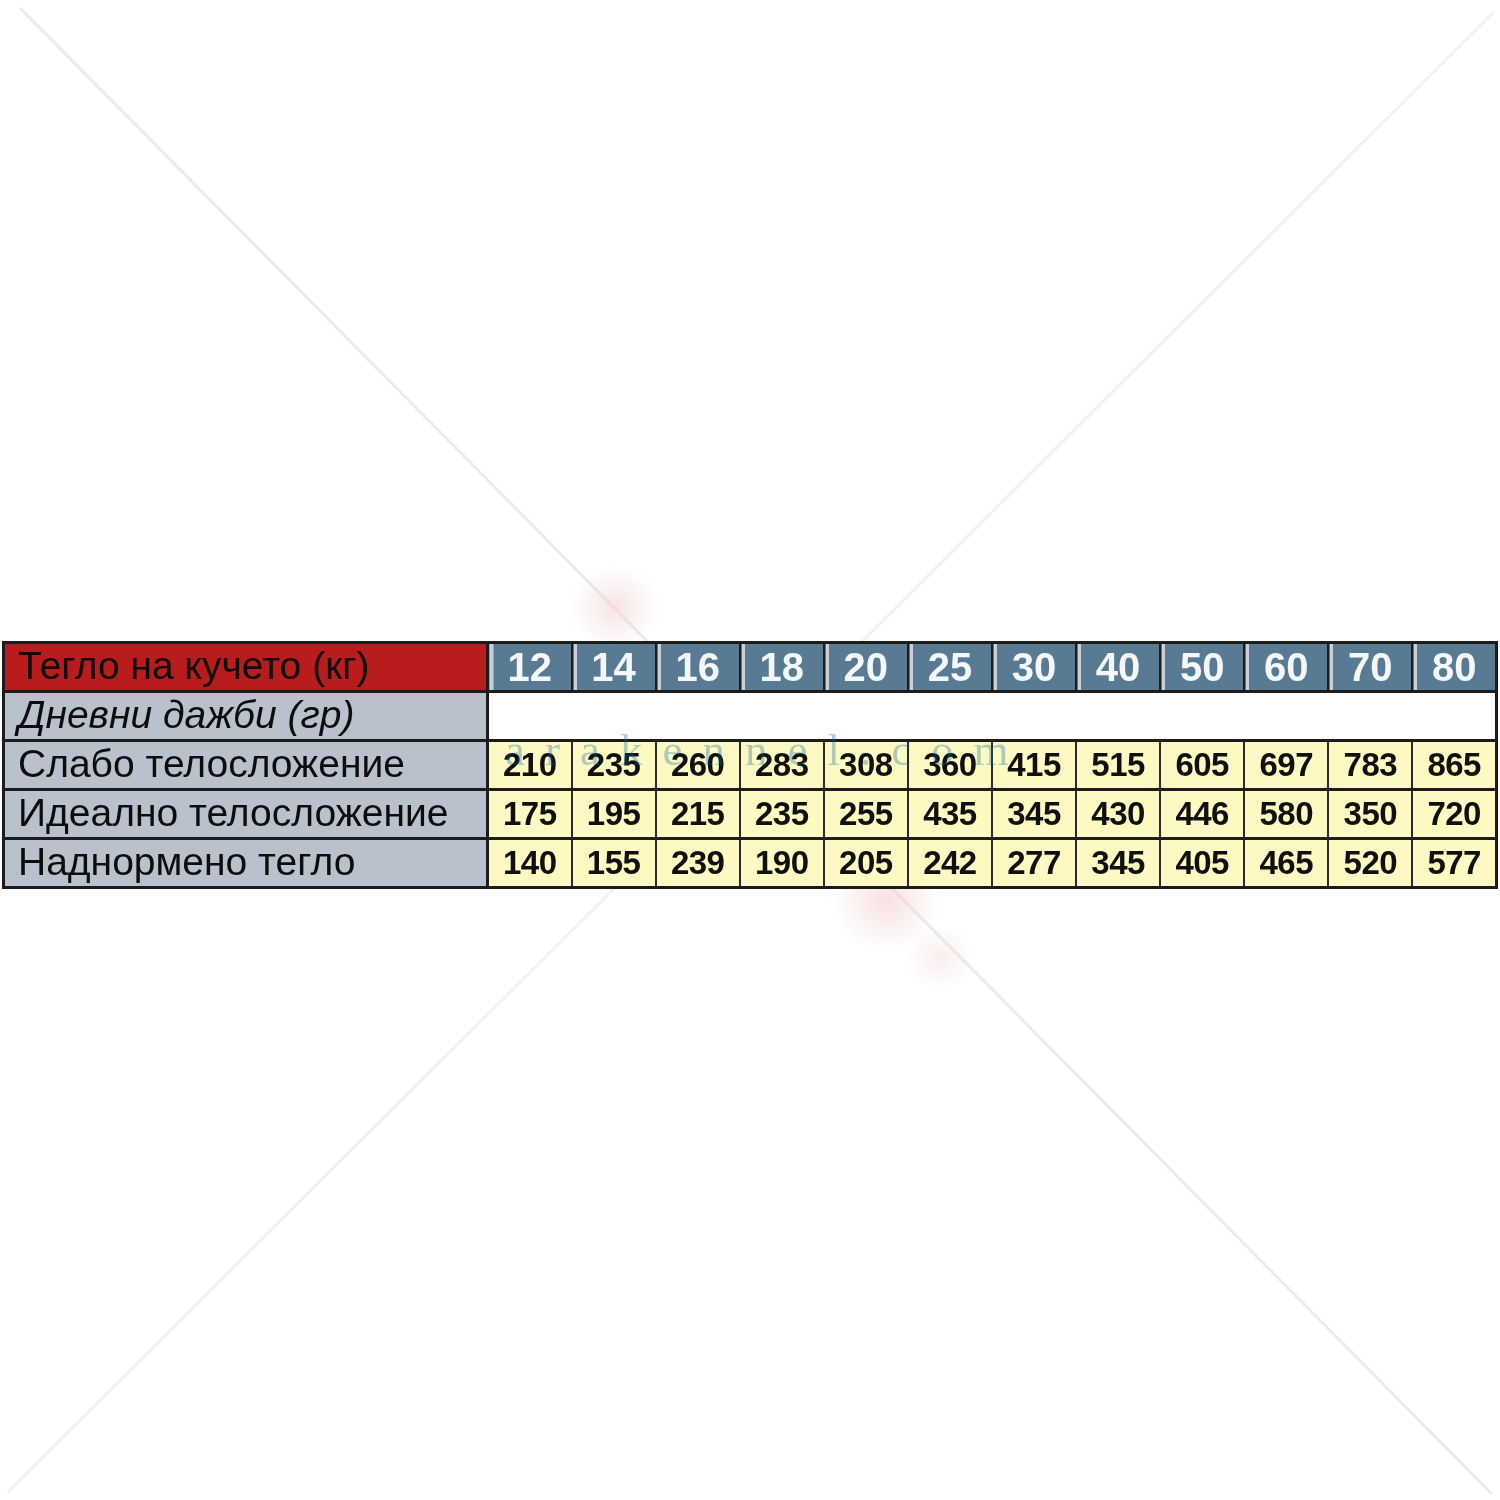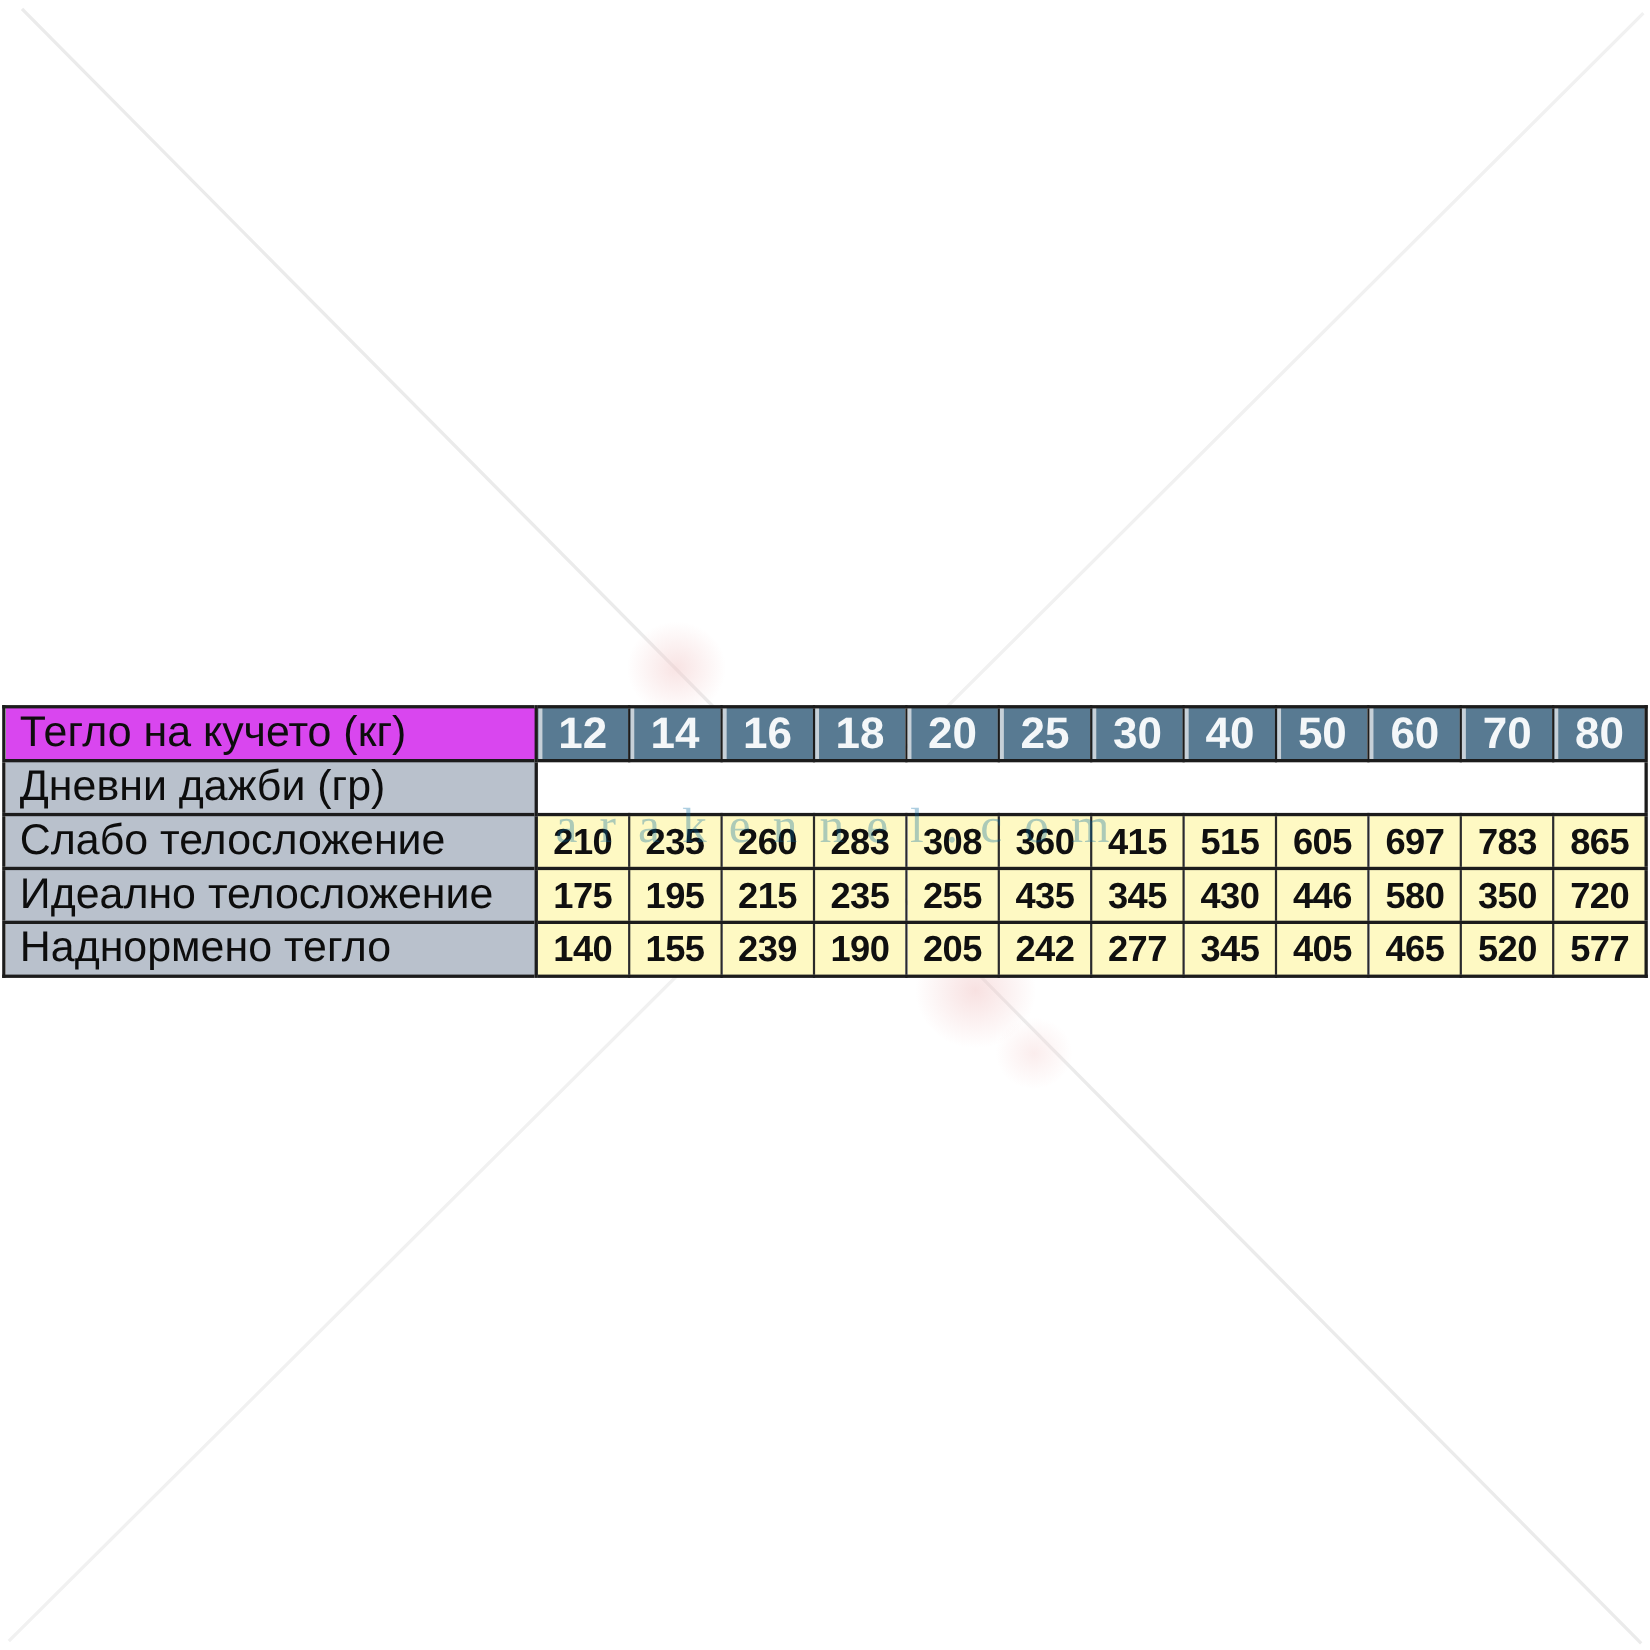--- a/index.html
+++ b/index.html
@@ -24,39 +24,39 @@
   
   table{border:3px solid #1c1c1c;}
   tr{border-top:3px solid #1c1c1c;}
   tr:first-child{border-top:none;}
   
   .lbl{
     text-align:left;padding:0 4px 2px 13px;
     font-size:39px;font-weight:400;color:#0d0d0d;
     border-right:3px solid #1c1c1c;
   }
-  .hdr-lbl{background:#d946ef;}
+  .hdr-lbl{background:#b91c1c;}
   .sub-lbl,.row-lbl{background:#b9c1cc;}
   
   .hcell{
     background:linear-gradient(to right,#c6d0d8 0 4px,#587a92 4px);
     border-left:2px solid #1c1c1c;
     color:#f4f7f9;font-weight:700;font-size:40px;text-align:center;
   }
   th.hcell:first-of-type{border-left:none;}
   
   .dcell{
     background:#fef9c3;border-left:2px solid #2a2a2a;
     color:#101010;font-weight:700;font-size:33px;text-align:center;
     letter-spacing:-0.5px;
   }
   td.dcell.first{border-left:none;}
   .empty-band{background:#ffffff;}
   tr.r-hdr{height:41px;}
-  tr.r-sub{height:44px;}
+  tr.r-sub{height:44px;font-style:italic;}
   tr.r-d1{height:44px;margin-top:18px;}
   tr.r-d2{height:41px;}
   tr.r-d3{height:44px;}
   
   .wm-text{
     position:absolute;left:505px;top:727px;width:560px;height:46px;z-index:3;
     font-family:"Liberation Serif", serif;
     font-size:45px;letter-spacing:20px;color:#0369a1;opacity:.32;
     pointer-events:none;line-height:46px;
   }

